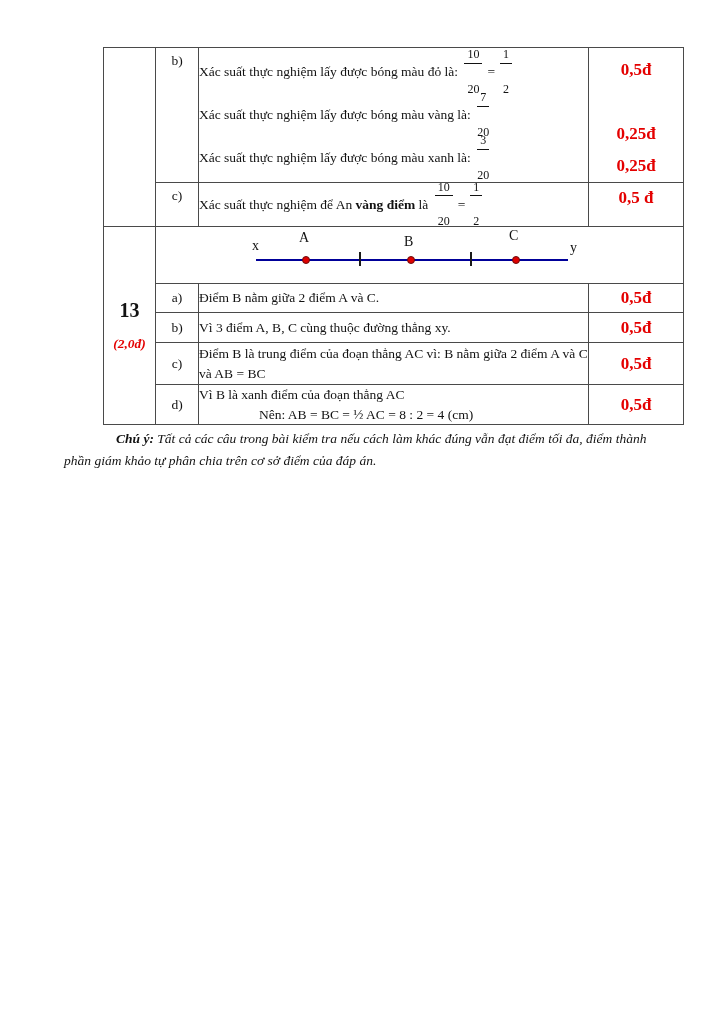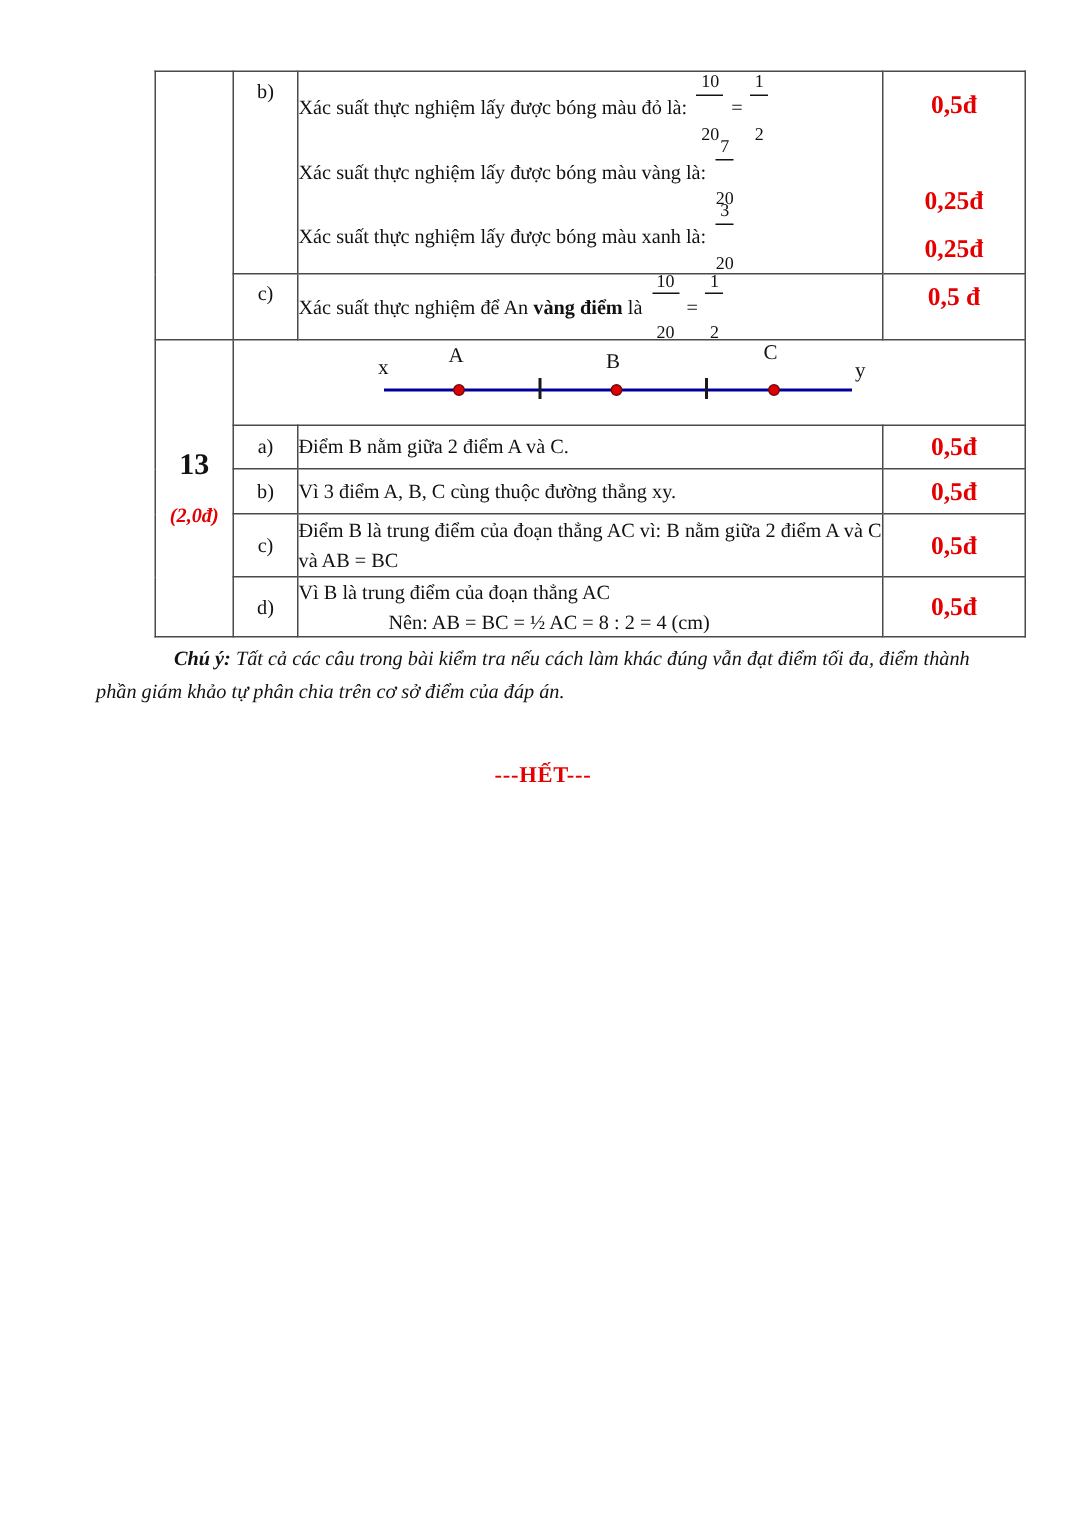--- a/index.html
+++ b/index.html
@@ -200,27 +200,26 @@
       <td class="pts">
         <span class="pts-txt">0,5đ</span>
       </td>
     </tr>
 
     <tr>
       <td class="letter" style="height:40px;">
         <span>d)</span>
       </td>
       <td class="q13-body">
-        <div>Vì B là trung điểm của đoạn thẳng AC</div>
+        <div>Vì B là xanh điểm của đoạn thẳng AC</div>
         <div class="d-line2">Nên: AB = BC = ½ AC = 8 : 2 = 4 (cm)</div>
       </td>
       <td class="pts">
         <span class="pts-txt">0,5đ</span>
       </td>
     </tr>
   </tbody>
     </table>
 
   <p class="note"><b>Chú ý:</b><span> Tất cả các câu trong bài kiểm tra nếu cách làm khác đúng vẫn đạt điểm tối đa, điểm thành phần giám khảo tự phân chia trên cơ sở điểm của đáp án.</span></p>
 
-  <div class="end-marker">---HẾT---</div>
 
 </div>
 
 </body></html>

